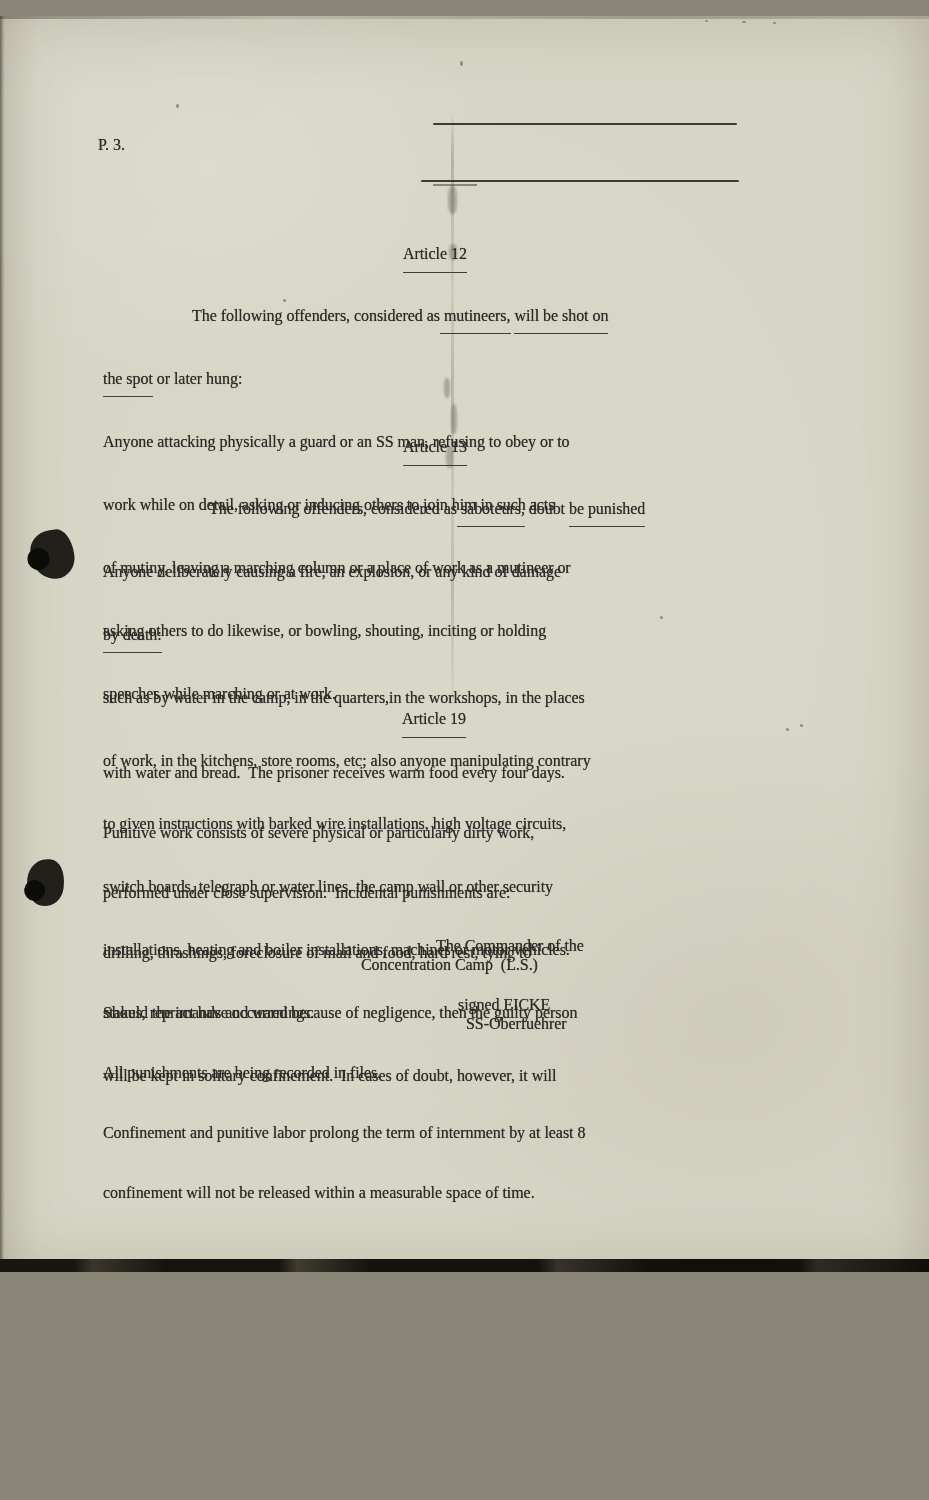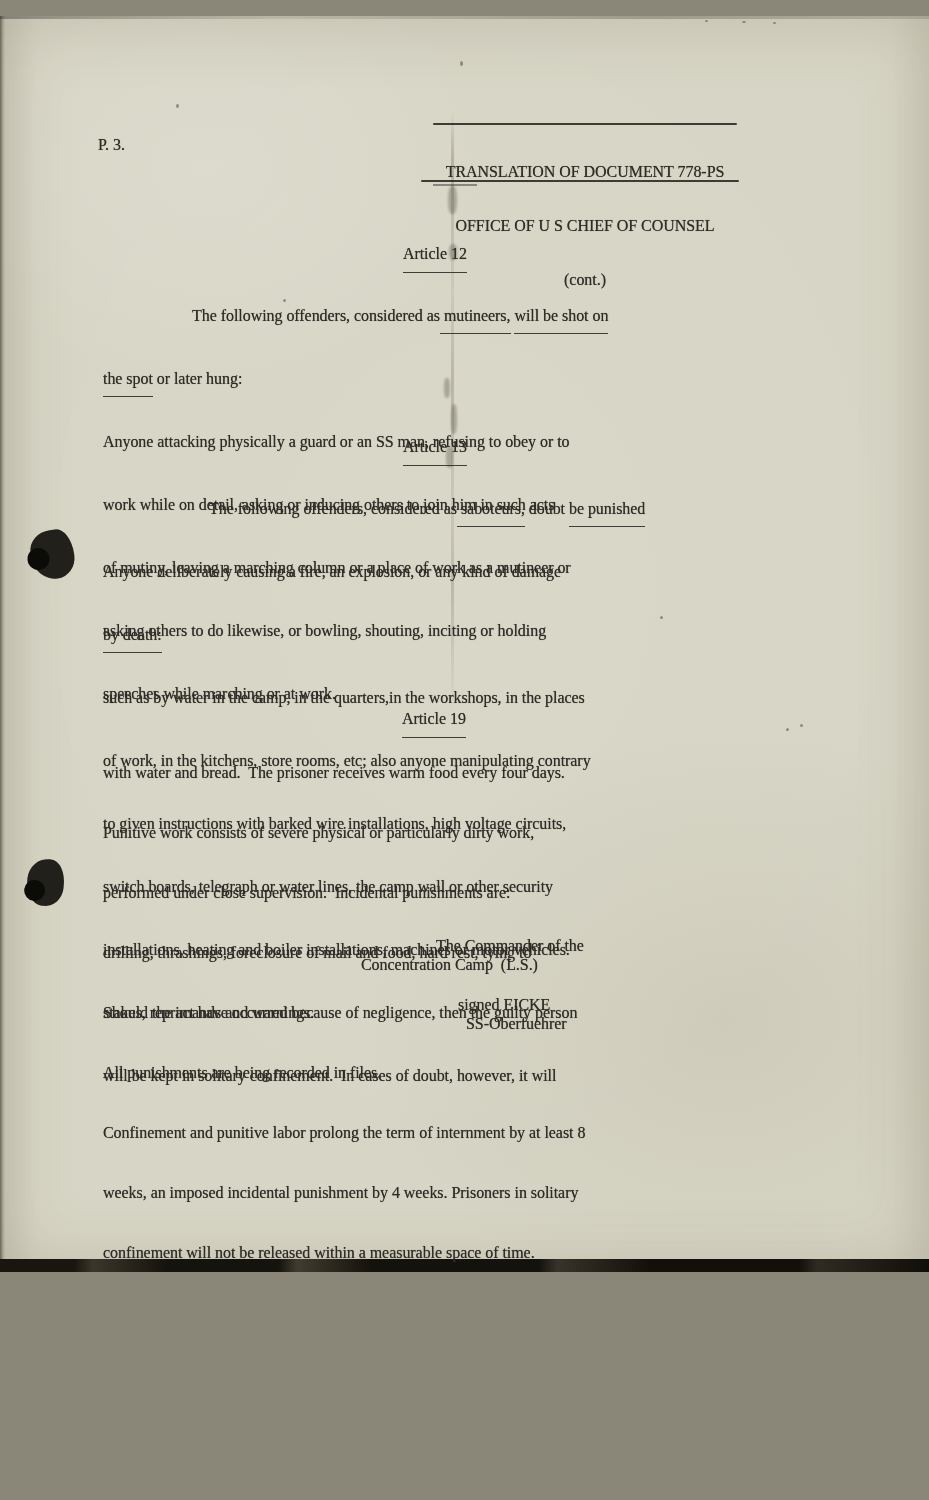--- a/index.html
+++ b/index.html
@@ -86,25 +86,20 @@
   <div class="speck" style="left:786px; top:712px; width:3px; height:3px;"></div>
   <div class="speck" style="left:800px; top:708px; width:3px; height:3px;"></div>
   <div class="speck" style="left:660px; top:600px; width:3px; height:3px;"></div>
 
   <div class="blob b1"></div>
   <div class="blob b2"></div>
 
   <div class="tw" style="left:98px; top:120px;">P. 3.</div>
 
   <div class="rule" style="left:433px; top:107px; width:304px;"></div>
-  <div class="tw header-text" style="left:433px; top:111px;">
-    <div class="line">TRANSLATION OF DOCUMENT 778-PS</div>
-    <div class="line">OFFICE OF U S CHIEF OF COUNSEL</div>
-    <div class="line">(cont.)</div>
-  </div>
   <div class="rule" style="left:421px; top:164px; width:318px;"></div>
   <div class="rule2" style="left:433px; top:168px; width:44px;"></div>
 
   <div class="tw heading" style="left:388px; top:211px;">
     <span class="u">Article 12</span>
   </div>
   <div class="tw body-block" style="left:103px; top:247px;">
     <div class="line ind89"><span>The following offenders, considered as</span><span class="u"> mutineers,</span><span> </span><span class="u">will be shot on</span></div>
     <div class="line"><span class="u">the spot</span><span> or later hung:</span></div>
     <div class="line">Anyone attacking physically a guard or an SS man, refusing to obey or to</div>
@@ -134,21 +129,20 @@
     <span class="u">Article 19</span>
   </div>
   <div class="tw body-block lh20" style="left:103px; top:707px;">
     <div class="line">with water and bread.  The prisoner receives warm food every four days.</div>
     <div class="line">Punitive work consists of severe physical or particularly dirty work,</div>
     <div class="line">performed under close supervision.  Incidental punishments are:</div>
     <div class="line">drilling, thrashings, foreclosure of mail and food, hard rest, tying to</div>
     <div class="line">stakes, reprimands and warnings.</div>
     <div class="line">All punishments are being recorded in files.</div>
     <div class="line">Confinement and punitive labor prolong the term of internment by at least 8</div>
-    <div class="line">weeks, an imposed incidental punishment by 4 weeks. Prisoners in solitary</div>
     <div class="line">confinement will not be released within a measurable space of time.</div>
   </div>
 
   <div class="tw" style="left:436px; top:921px;">The Commander of the</div>
   <div class="tw" style="left:361px; top:940px;">Concentration Camp  (L.S.)</div>
   <div class="tw" style="left:458px; top:980px;">signed EICKE</div>
   <div class="tw" style="left:466px; top:999px;">SS-Oberfuehrer</div>
 
 </div>
 

